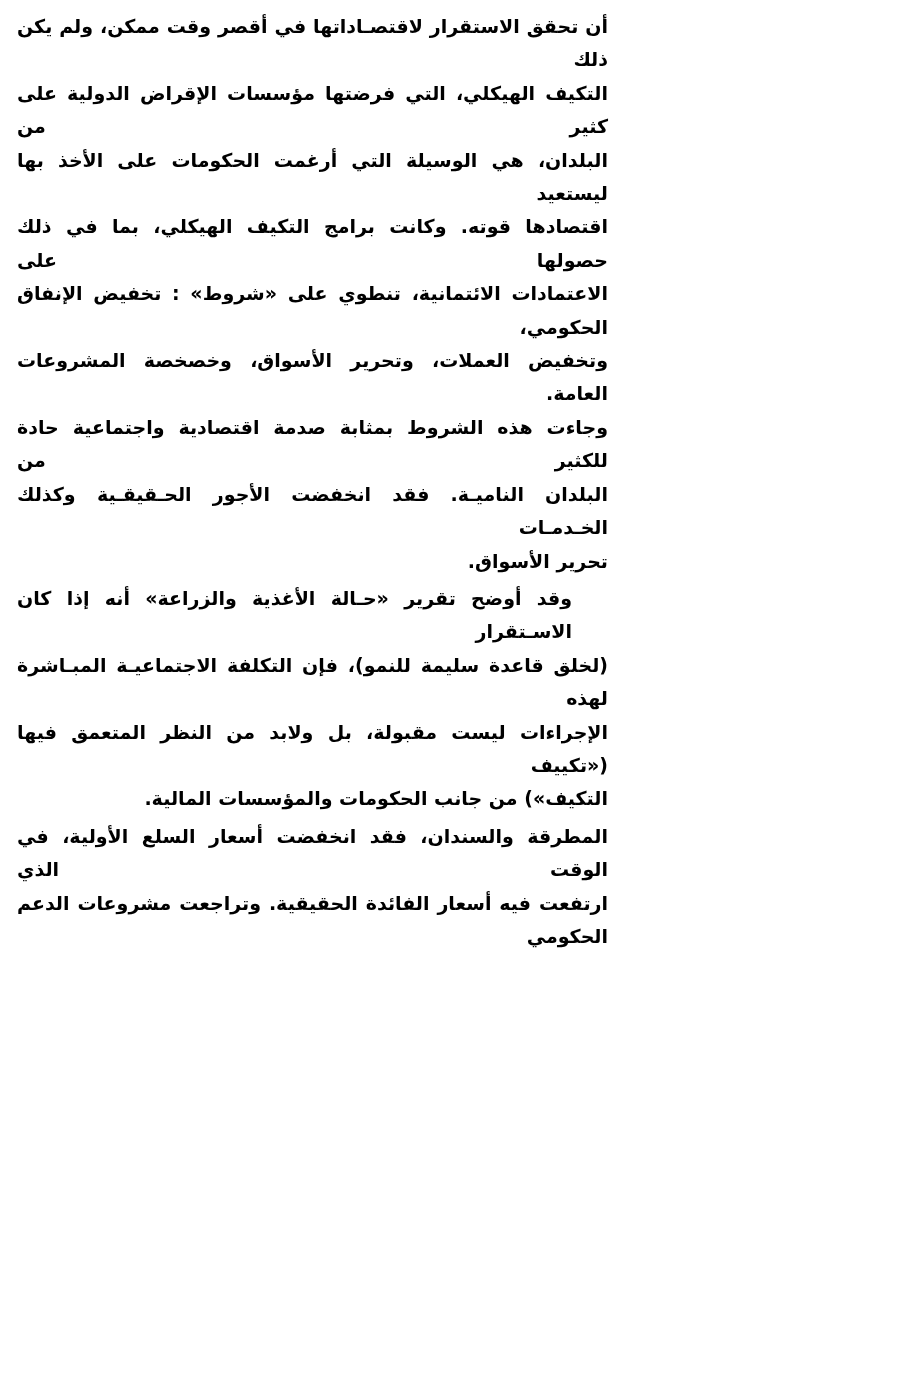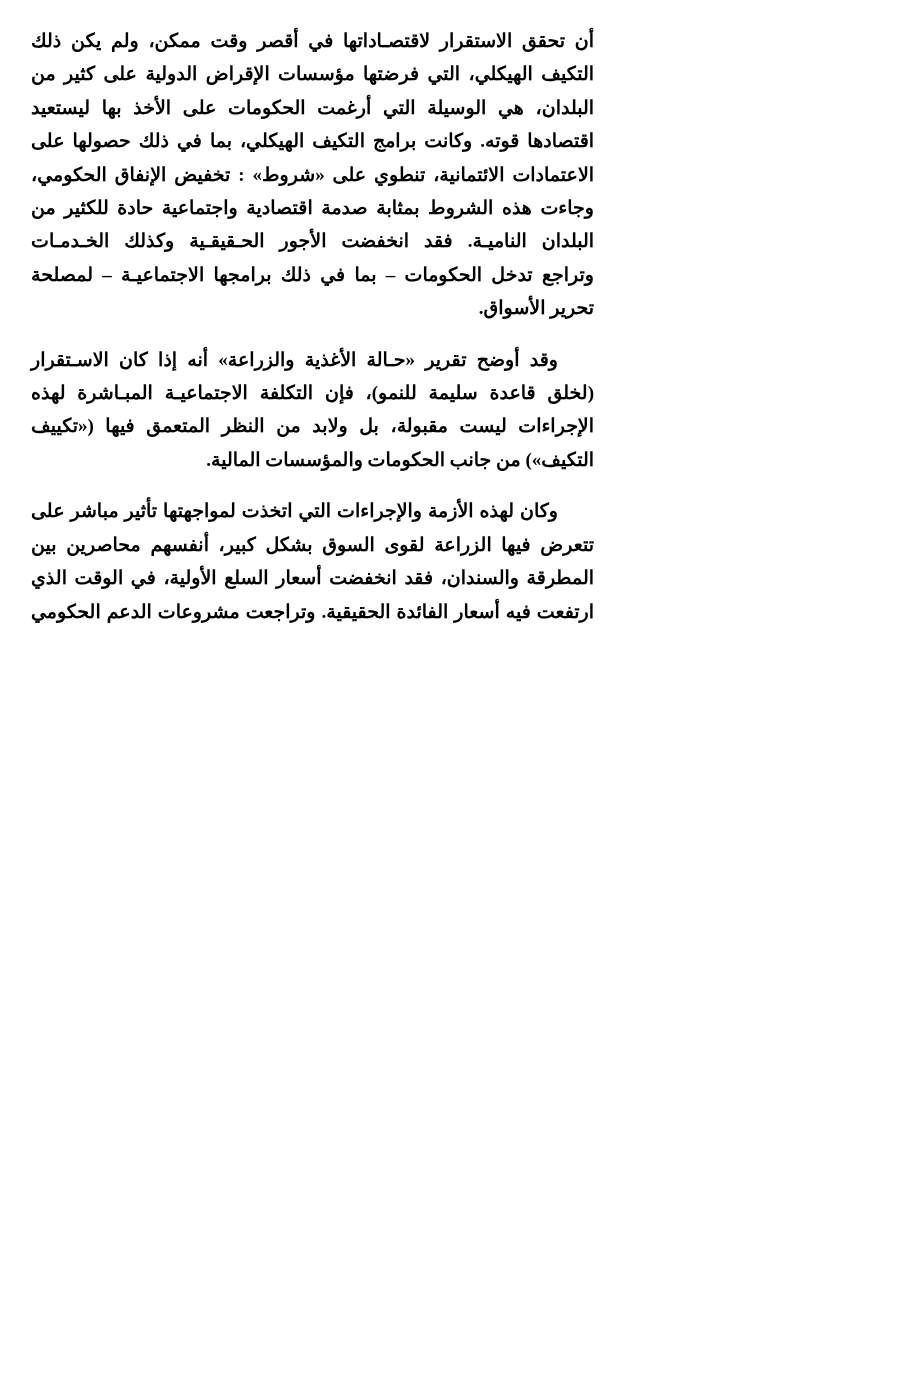--- a/index.html
+++ b/index.html
@@ -24,23 +24,22 @@
     position: absolute;
     top: 6px;
     left: 13px;
     width: 599px;
     direction: rtl;
     font-size: 19px;
     font-weight: 700;
     line-height: 33.4px;
   }
   .paragraph {
-    margin: 18px;
+    margin: 4px;
     padding: 0;
-    font-family: Liberation Serif, serif;
   }
   .line {
     text-align: justify;
     text-align-last: justify;
     white-space: normal;
   }
   .line.indent-first {
     padding-right: 36px;
   }
   .line.last-line {
@@ -62,32 +61,30 @@
 <body>
 
 <div class="page">
   <div class="text-block" id="text-block">
       <div class="paragraph">
         <div class="line">أن تحقق الاستقرار لاقتصـاداتها في أقصر وقت ممكن، ولم يكن ذلك</div>
         <div class="line">التكيف الهيكلي، التي فرضتها مؤسسات الإقراض الدولية على كثير من</div>
         <div class="line">البلدان، هي الوسيلة التي أرغمت الحكومات على الأخذ بها ليستعيد</div>
         <div class="line">اقتصادها قوته. وكانت برامج التكيف الهيكلي، بما في ذلك حصولها على</div>
         <div class="line">الاعتمادات الائتمانية، تنطوي على «شروط» : تخفيض الإنفاق الحكومي،</div>
+        <div class="line">وتخفيض العملات، وتحرير الأسواق، وخصخصة المشروعات العامة.</div>
         <div class="line">وجاءت هذه الشروط بمثابة صدمة اقتصادية واجتماعية حادة للكثير من</div>
         <div class="line">البلدان الناميـة. فقد انخفضت الأجور الحـقيقـية وكذلك الخـدمـات</div>
-        <div class="line">وتراجع تدخل الحكومات – بما في ذلك برامجها الاجتماعيـة – لمصلحة</div>
         <div class="line last-line">تحرير الأسواق.</div>
       </div>
       <div class="paragraph">
         <div class="line indent-first">وقد أوضح تقرير «حـالة الأغذية والزراعة» أنه إذا كان الاسـتقرار</div>
         <div class="line">(لخلق قاعدة سليمة للنمو)، فإن التكلفة الاجتماعيـة المبـاشرة لهذه</div>
         <div class="line">الإجراءات ليست مقبولة، بل ولابد من النظر المتعمق فيها («تكييف</div>
         <div class="line last-line">التكيف») من جانب الحكومات والمؤسسات المالية.</div>
       </div>
       <div class="paragraph">
-        <div class="line indent-first">وكان لهذه الأزمة والإجراءات التي اتخذت لمواجهتها تأثير مباشر على</div>
-        <div class="line">تتعرض فيها الزراعة لقوى السوق بشكل كبير، أنفسهم محاصرين بين</div>
         <div class="line">المطرقة والسندان، فقد انخفضت أسعار السلع الأولية، في الوقت الذي</div>
         <div class="line">ارتفعت فيه أسعار الفائدة الحقيقية. وتراجعت مشروعات الدعم الحكومي</div>
       </div>
     </div>
   <div class="page-number">١٤٨</div>
 </div>
 
 </body></html>

